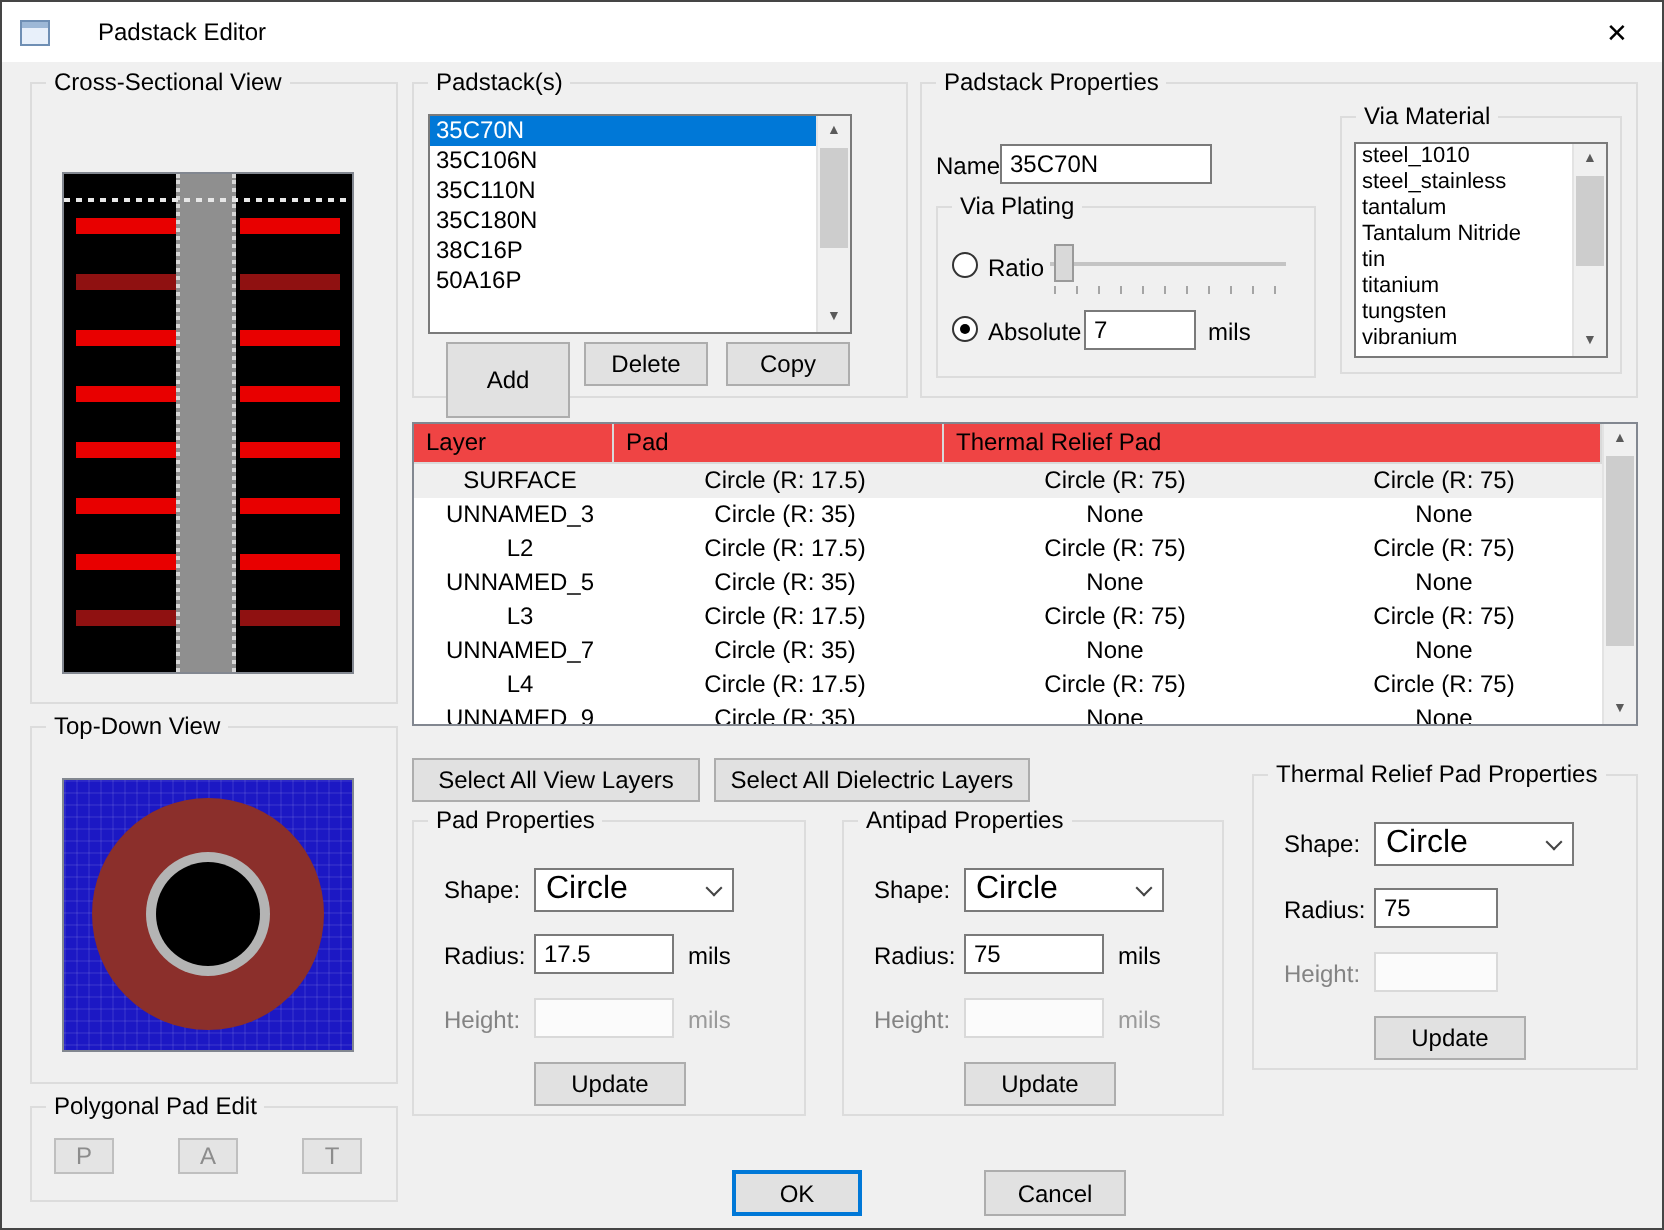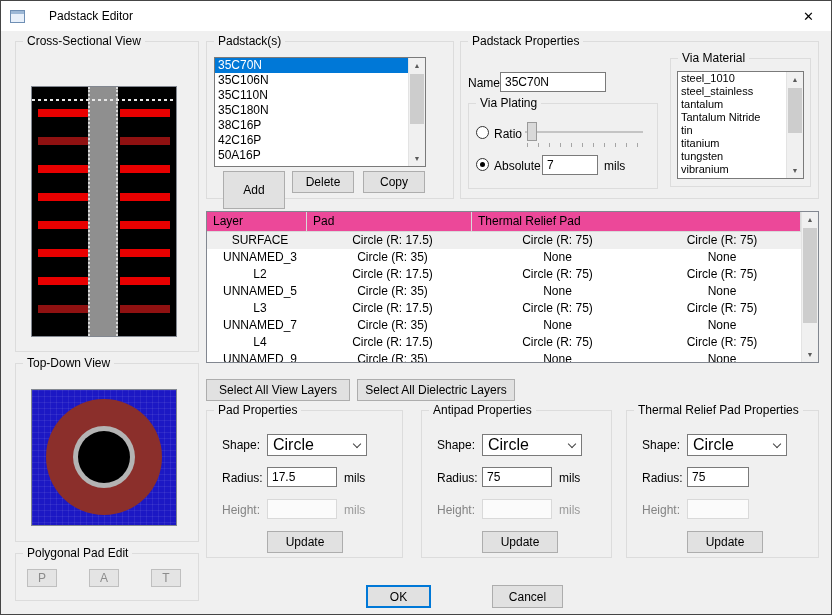--- a/index.html
+++ b/index.html
@@ -65,21 +65,21 @@
   .radio.checked::after { content: ""; position: absolute; inset: 3px; background: #000; border-radius: 50%; }
 
   
   .slider { position: absolute; left: 524px; top: 120px; width: 118px; height: 26px; }
   .slider-track { position: absolute; left: 0; right: 0; top: 10px; height: 2px; background: #c4c4c4; }
   .slider-thumb { position: absolute; left: 2px; top: 1px; width: 10px; height: 19px; background: #d9d9d9; border: 1px solid #9a9a9a; }
   .slider-ticks { position: absolute; left: 2px; right: 2px; top: 22px; height: 4px; background: repeating-linear-gradient(90deg, #a5a5a5 0 1px, transparent 1px 11px); }
 
   
   .tbl { position: absolute; left: 205px; top: 210px; width: 613px; height: 152px; background: #fff; border: 1px solid #828790; overflow: hidden; }
-  .thead { position: absolute; left: 0; top: 0; right: 17px; height: 20px; background: #ec4899; display: flex; }
+  .thead { position: absolute; left: 0; top: 0; right: 17px; height: 20px; background: #ef4444; display: flex; }
   .th { font-size: 12px; line-height: 19px; padding-left: 6px; border-right: 1px solid #d9d9d9; border-bottom: 1px solid #d9d9d9; white-space: nowrap; overflow: hidden; }
   .tbody { position: absolute; left: 0; top: 20px; right: 17px; bottom: 0; overflow: hidden; }
   .trow { display: flex; height: 17px; }
   .trow.rowsel { background: #efefef; }
   .td { font-size: 12px; line-height: 17px; padding-left: 6px; white-space: nowrap; overflow: hidden; text-align: center; }
   .col0 { width: 100px; } .col1 { width: 165px; } .col2 { width: 165px; } .col3 { flex: 1; }
 
   .units { position: absolute; font-size: 12px; color: #000; }
   .units.dis { color: #9a9a9a; }
 </style>
@@ -137,21 +137,20 @@
   <div class="gb" style="left:205px;top:40px;width:248px;height:158px;">
     <div class="gb-label">Padstack(s)</div>
   </div>
   <div class="ls" style="left:213px;top:56px;width:212px;height:110px;">
     <div class="ls-inner">
         <div class="ls-item sel">35C70N</div>
         <div class="ls-item">35C106N</div>
         <div class="ls-item">35C110N</div>
         <div class="ls-item">35C180N</div>
         <div class="ls-item">38C16P</div>
-        <div class="ls-item">42C16P</div>
         <div class="ls-item">50A16P</div>
       </div>
     <div class="vscroll">
       <div class="vs-arrow up">▲</div>
       <div class="vs-thumb" style="top:16px;height:50px;"></div>
       <div class="vs-arrow down">▼</div>
     </div>
   </div>
   <div class="btn" style="left:222px;top:170px;width:62px;height:38px;">Add</div>
   <div class="btn" style="left:291px;top:170px;width:62px;height:22px;">Delete</div>
@@ -294,21 +293,21 @@
     </div>
     <span class="lbl" style="left:15px;top:60px;">Radius:</span>
     <input class="txt" style="left: 60px; top: 56px; width: 70px; height: 20px;" value="75">
     <span class="units" style="left:137px;top:60px;">mils</span>
     <span class="lbl dis" style="left:15px;top:92px;">Height:</span>
     <input class="txt dis" disabled="" style="left: 60px; top: 88px; width: 70px; height: 20px;" value="">
     <span class="units dis" style="left:137px;top:92px;">mils</span>
     <div class="btn" style="left:60px;top:120px;width:76px;height:22px;">Update</div>
   </div>
 
-  <div class="gb" style="left:625px;top:409px;width:193px;height:148px;">
+  <div class="gb" style="left:625px;top:386px;width:193px;height:148px;">
     <div class="gb-label">Thermal Relief Pad Properties</div>
     <span class="lbl" style="left:15px;top:27px;">Shape:</span>
     <div class="combo" style="left:60px;top:23px;width:100px;height:22px;">
       <span>Circle</span>
       <span class="arrowbox">
           <span class="chev"></span>
         </span>
     </div>
     <span class="lbl" style="left:15px;top:60px;">Radius:</span>
     <input class="txt" style="left: 60px; top: 56px; width: 62px; height: 20px;" value="75">

